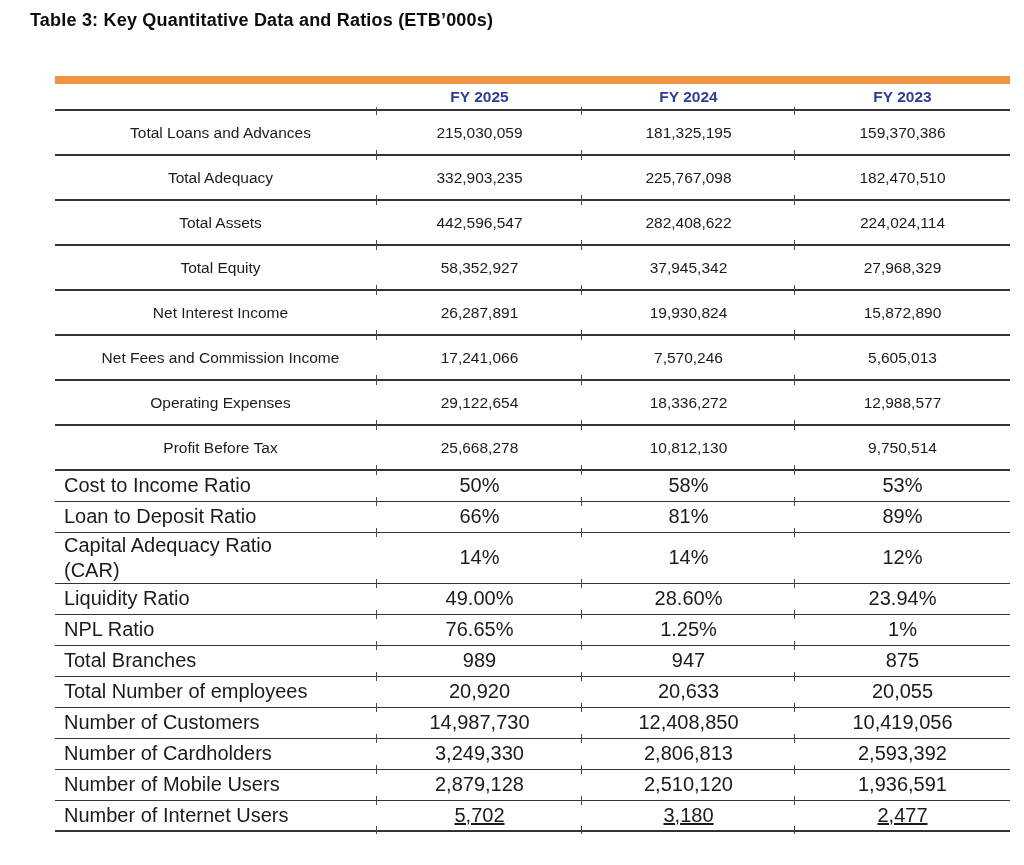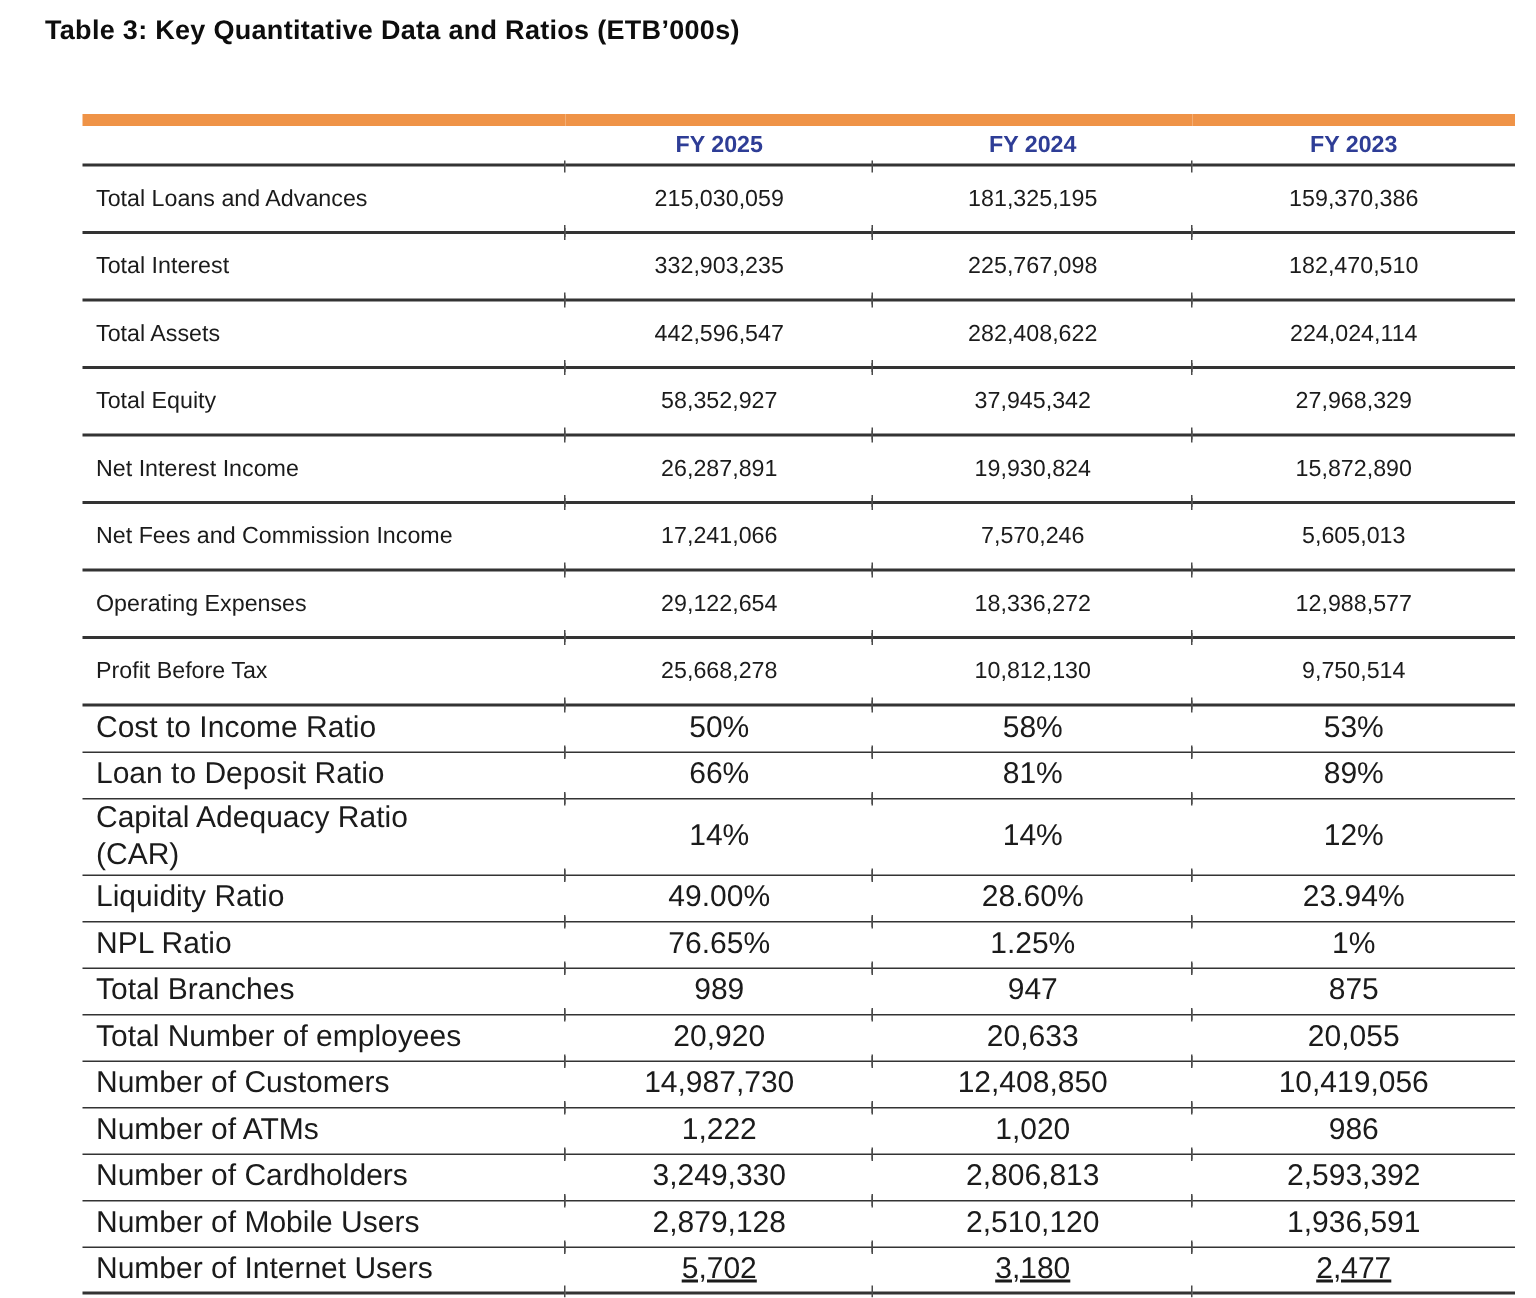--- a/index.html
+++ b/index.html
@@ -52,20 +52,21 @@
     vertical-align: middle;
     color: var(--text);
     padding: 0;
   }
 
   
   tr.fin-row td {
     height: 45px;
     font-size: 15.5px;
     border-bottom: 2px solid var(--rule);
+    text-align: center;
   }
 
   
   tr.section-row td {
     height: 24px;
     font-size: 15.5px;
     font-weight: bold;
     color: var(--blue);
     border-bottom: 1.5px solid var(--rule);
   }
@@ -123,21 +124,21 @@
       </tr>
     </thead>
     <tbody>
         <tr class="fin-row">
           <td class="label"><span>Total Loans and Advances</span></td>
           <td class="val">215,030,059</td>
           <td class="val">181,325,195</td>
           <td class="val">159,370,386</td>
         </tr>
         <tr class="fin-row">
-          <td class="label"><span>Total Interest</span></td>
+          <td class="label"><span>Total Adequacy</span></td>
           <td class="val">332,903,235</td>
           <td class="val">225,767,098</td>
           <td class="val">182,470,510</td>
         </tr>
         <tr class="fin-row">
           <td class="label"><span>Total Assets</span></td>
           <td class="val">442,596,547</td>
           <td class="val">282,408,622</td>
           <td class="val">224,024,114</td>
         </tr>
@@ -213,26 +214,20 @@
           <td class="val">20,633</td>
           <td class="val">20,055</td>
         </tr>
         <tr class="kpi-row">
           <td class="label"><span>Number of Customers</span></td>
           <td class="val">14,987,730</td>
           <td class="val">12,408,850</td>
           <td class="val">10,419,056</td>
         </tr>
         <tr class="kpi-row">
-          <td class="label"><span>Number of ATMs</span></td>
-          <td class="val">1,222</td>
-          <td class="val">1,020</td>
-          <td class="val">986</td>
-        </tr>
-        <tr class="kpi-row">
           <td class="label"><span>Number of Cardholders</span></td>
           <td class="val">3,249,330</td>
           <td class="val">2,806,813</td>
           <td class="val">2,593,392</td>
         </tr>
         <tr class="kpi-row">
           <td class="label"><span>Number of Mobile Users</span></td>
           <td class="val">2,879,128</td>
           <td class="val">2,510,120</td>
           <td class="val">1,936,591</td>

